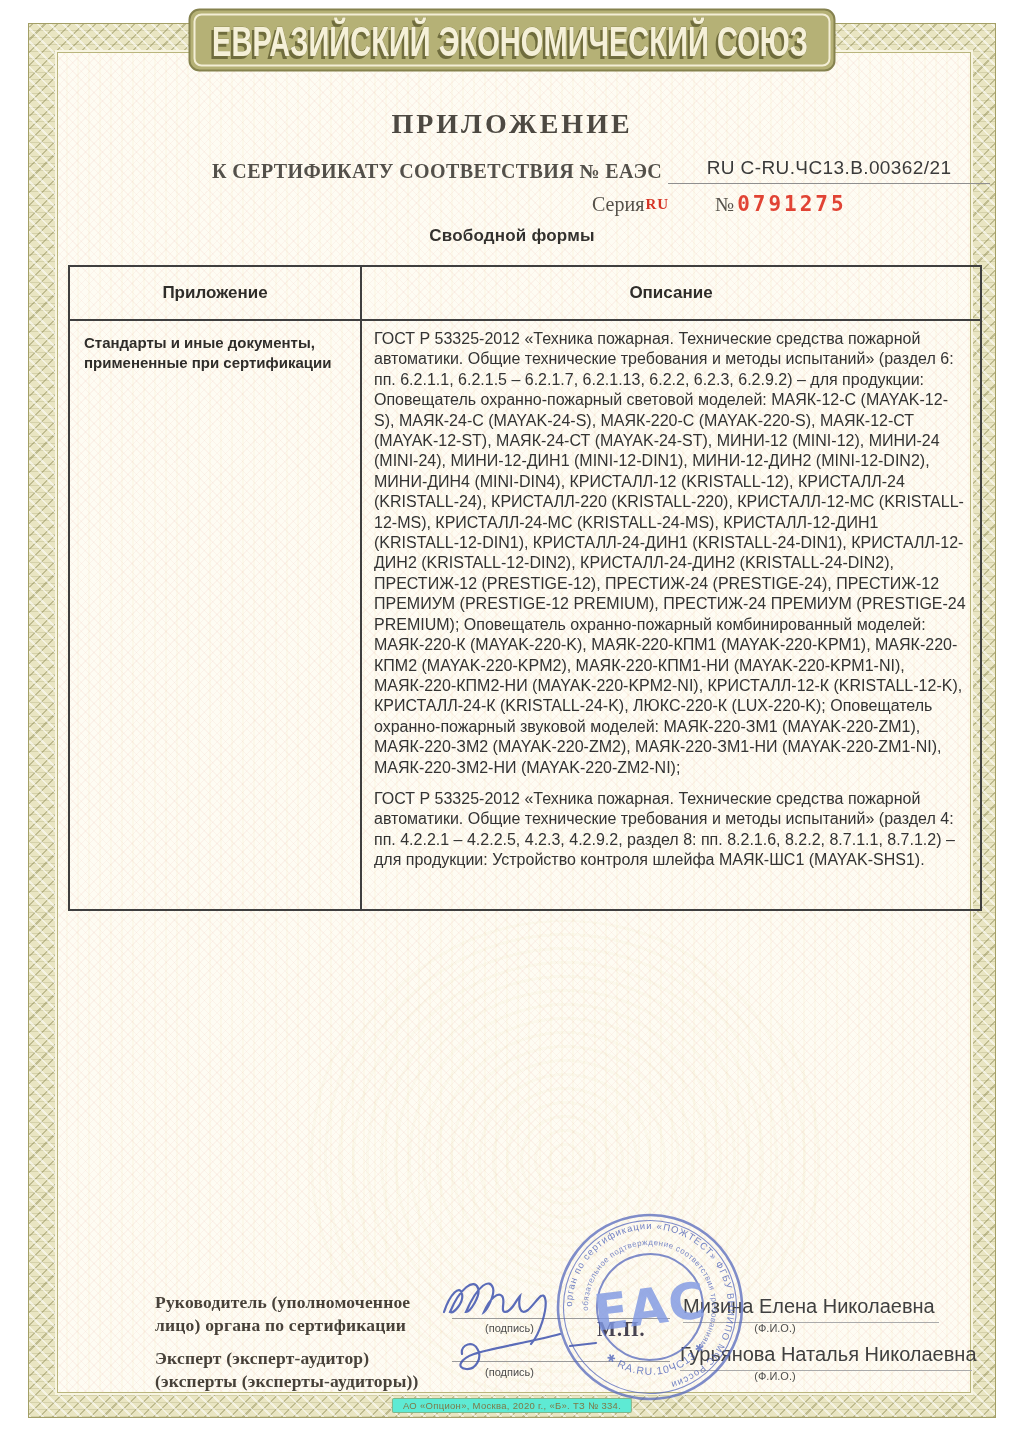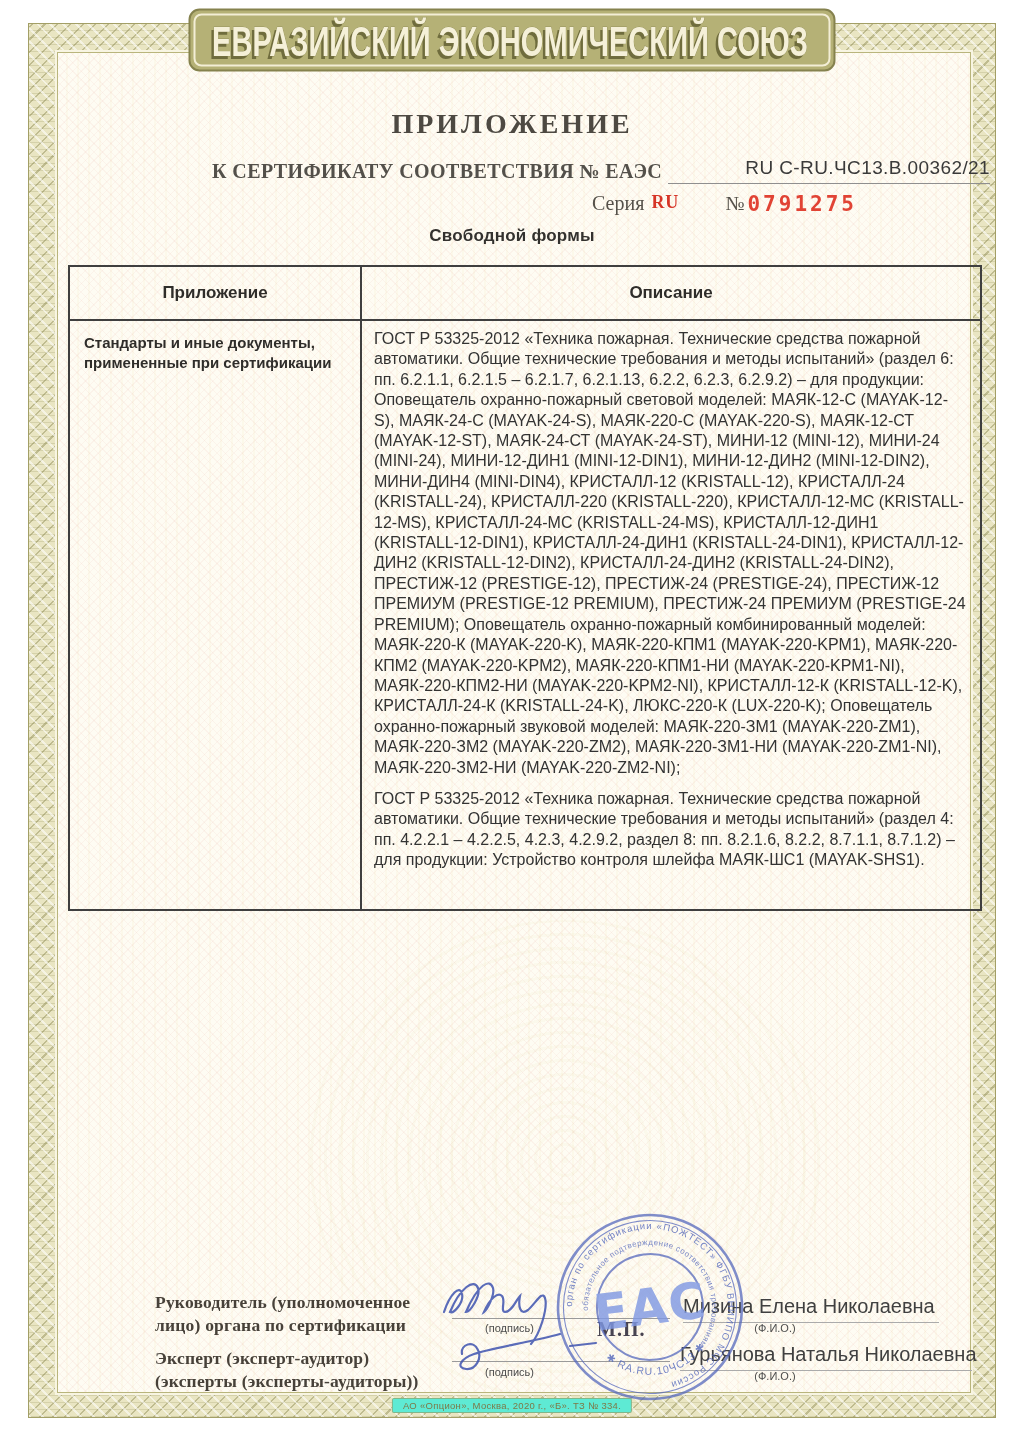--- a/index.html
+++ b/index.html
@@ -42,27 +42,27 @@
     position:absolute; left:0; top:108px; width:1024px; text-align:center;
     font-family:"Liberation Serif", serif; font-weight:bold; font-size:28px;
     letter-spacing:3px; color:#4d4942;
   }
   .subtitle-label{
     position:absolute; left:212px; top:160px;
     font-family:"Liberation Serif", serif; font-size:20px; font-weight:bold;
     letter-spacing:.4px; color:#53504a;
   }
   .cert-number{
-    position:absolute; left:668px; top:157px; width:322px; text-align:right;
+    position:absolute; left:668px; top:157px; width:322px; text-align:center;
     font-size:19px; color:#3a3a3a; letter-spacing:.4px;
     border-bottom:1.5px solid #8f8f8f; padding-bottom:4px;
   }
-  .series-row{position:absolute; left:592px; top:192px; display:flex; align-items:flex-start;}
+  .series-row{position:absolute; left:592px; top:192px; display:flex; align-items:center;}
   .series-label{font-family:"Liberation Serif", serif; font-size:20px; color:#55514a;}
-  .series-value{font-family:"Liberation Serif", serif; font-weight:bold; font-size:18px; color:#d63426; margin-left:7px; letter-spacing:1px;}
+  .series-value{font-family:"Liberation Serif", serif; font-weight:bold; font-size:15px; color:#d63426; margin-left:1px; letter-spacing:1px;}
   .number-sign{font-family:"Liberation Serif", serif; font-size:20px; color:#55514a; margin-left:46px;}
   .blank-number{font-family:"DejaVu Sans Mono", monospace; font-weight:bold; font-size:21px; color:#e14334; margin-left:3px; letter-spacing:3px;}
   .form-type{
     position:absolute; left:0; top:226px; width:1024px; text-align:center;
     font-weight:bold; font-size:17px; color:#33312e; letter-spacing:.2px;
   }
   
   .cert-table{
     position:absolute; left:68px; top:265px; width:914px; height:646px;
     border:2px solid #3f3f3f; box-sizing:border-box;

